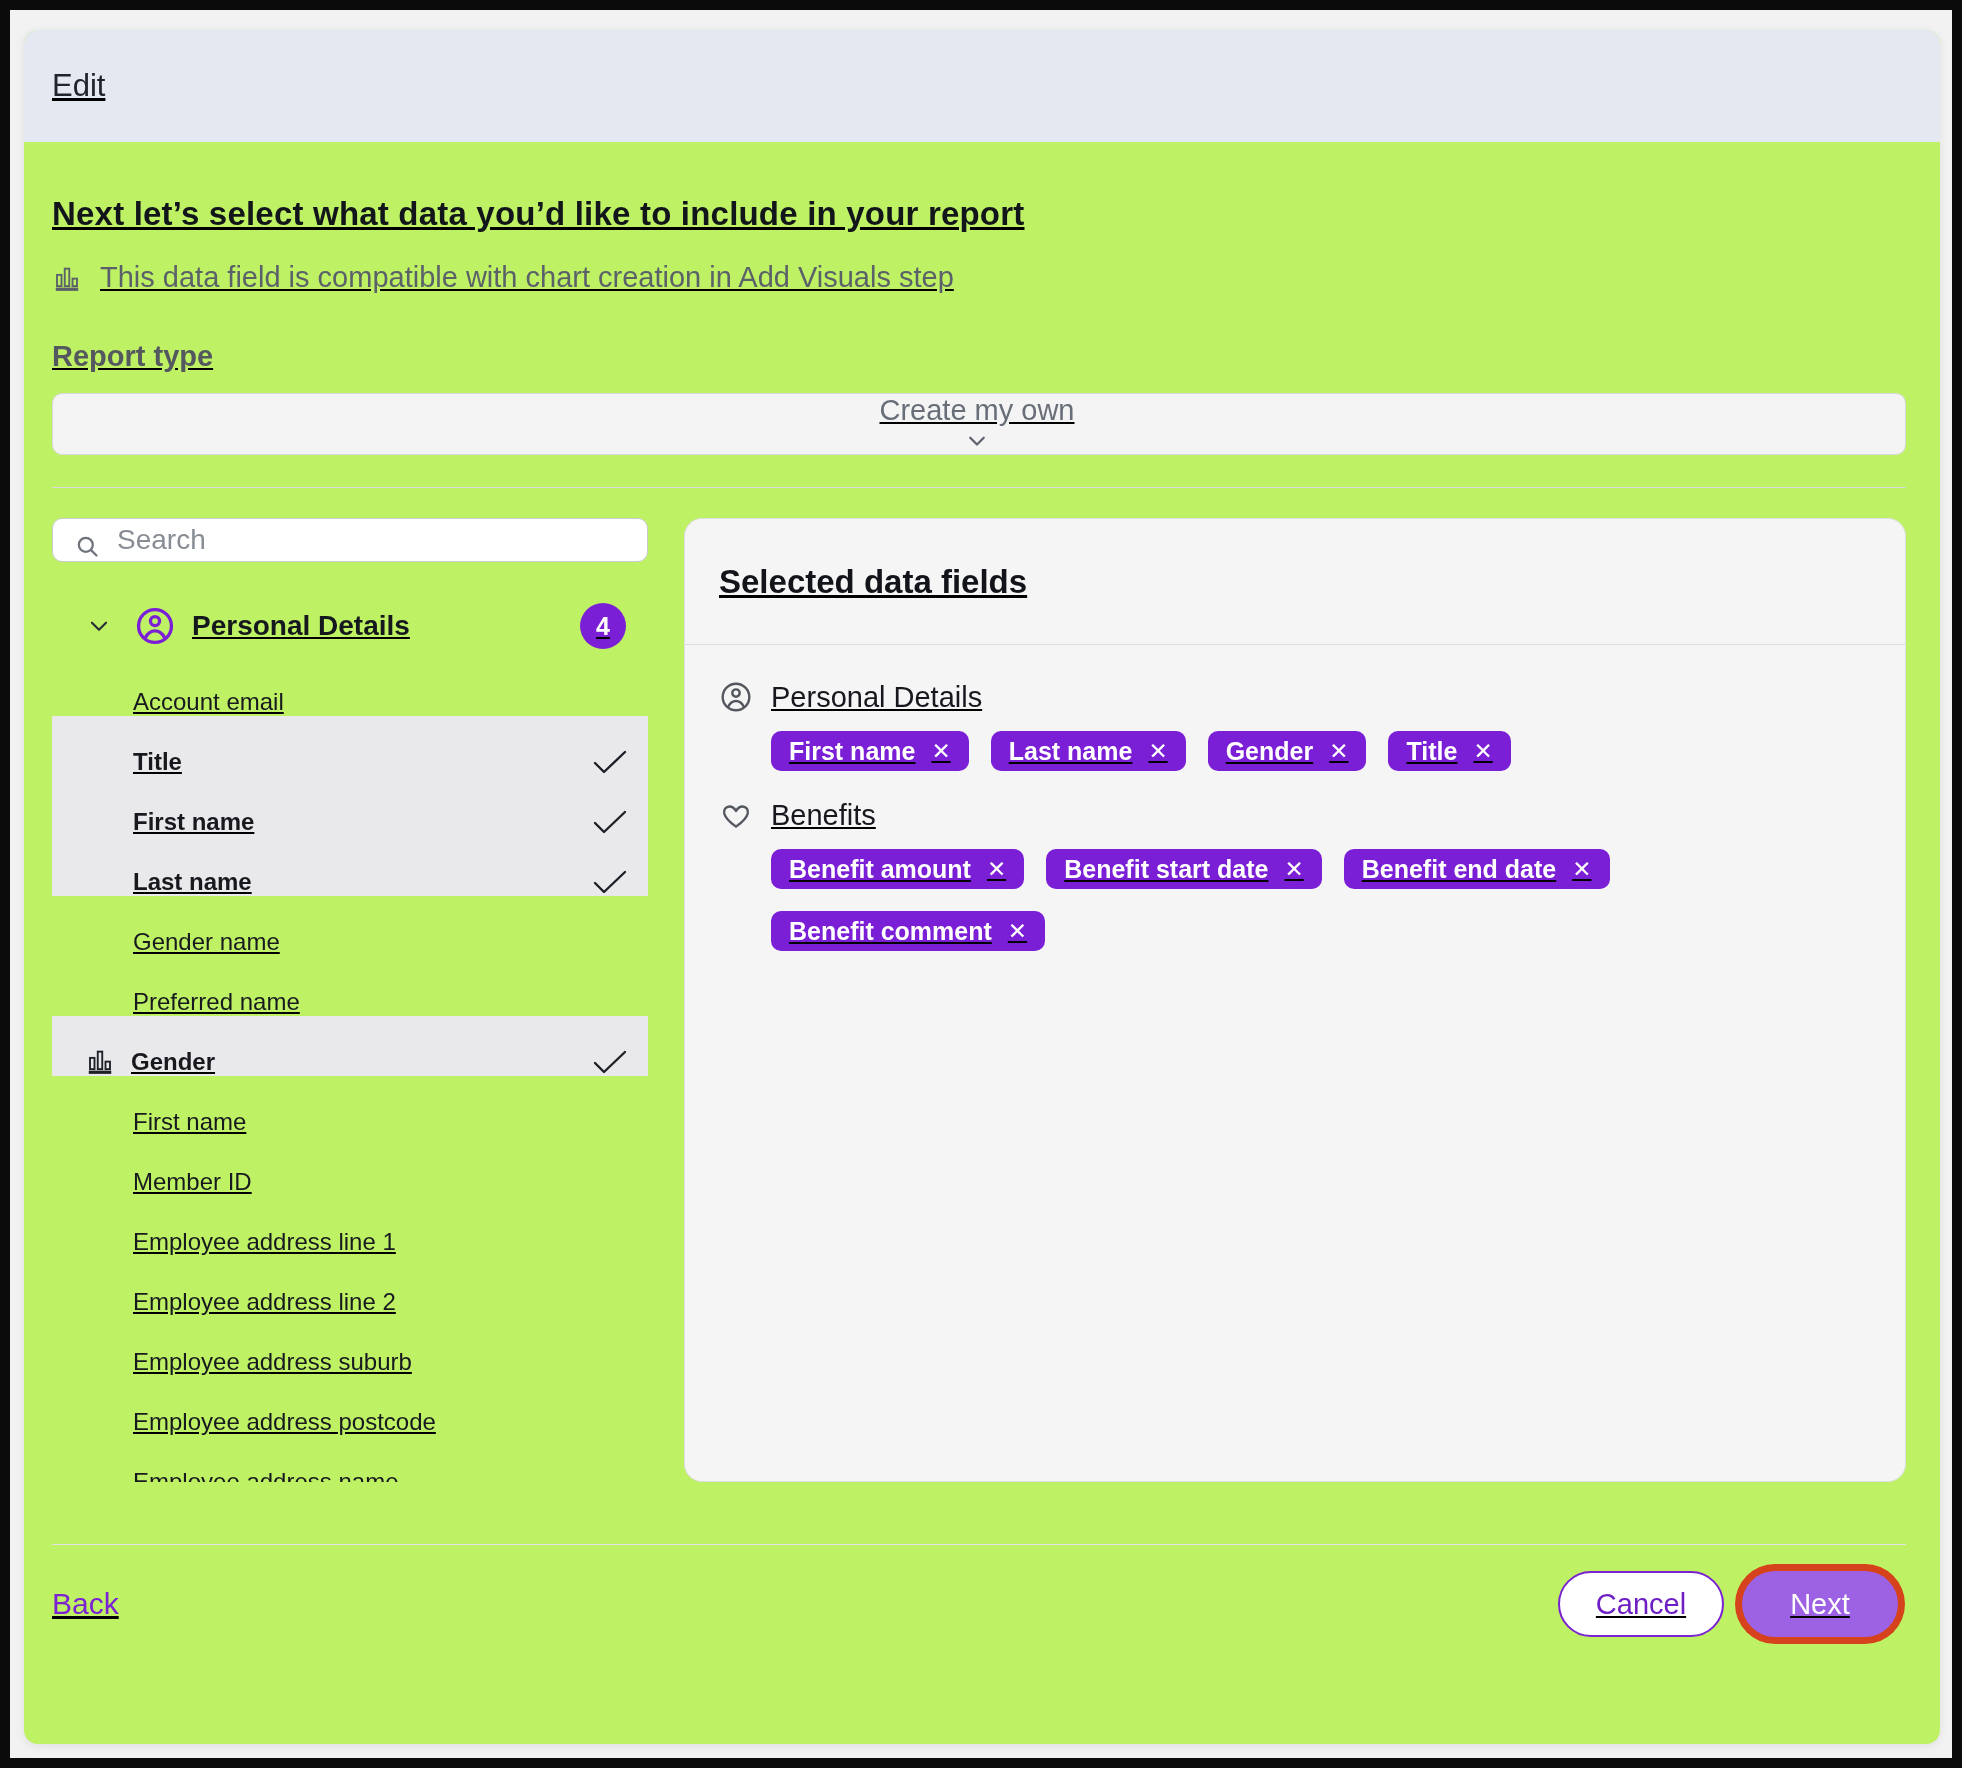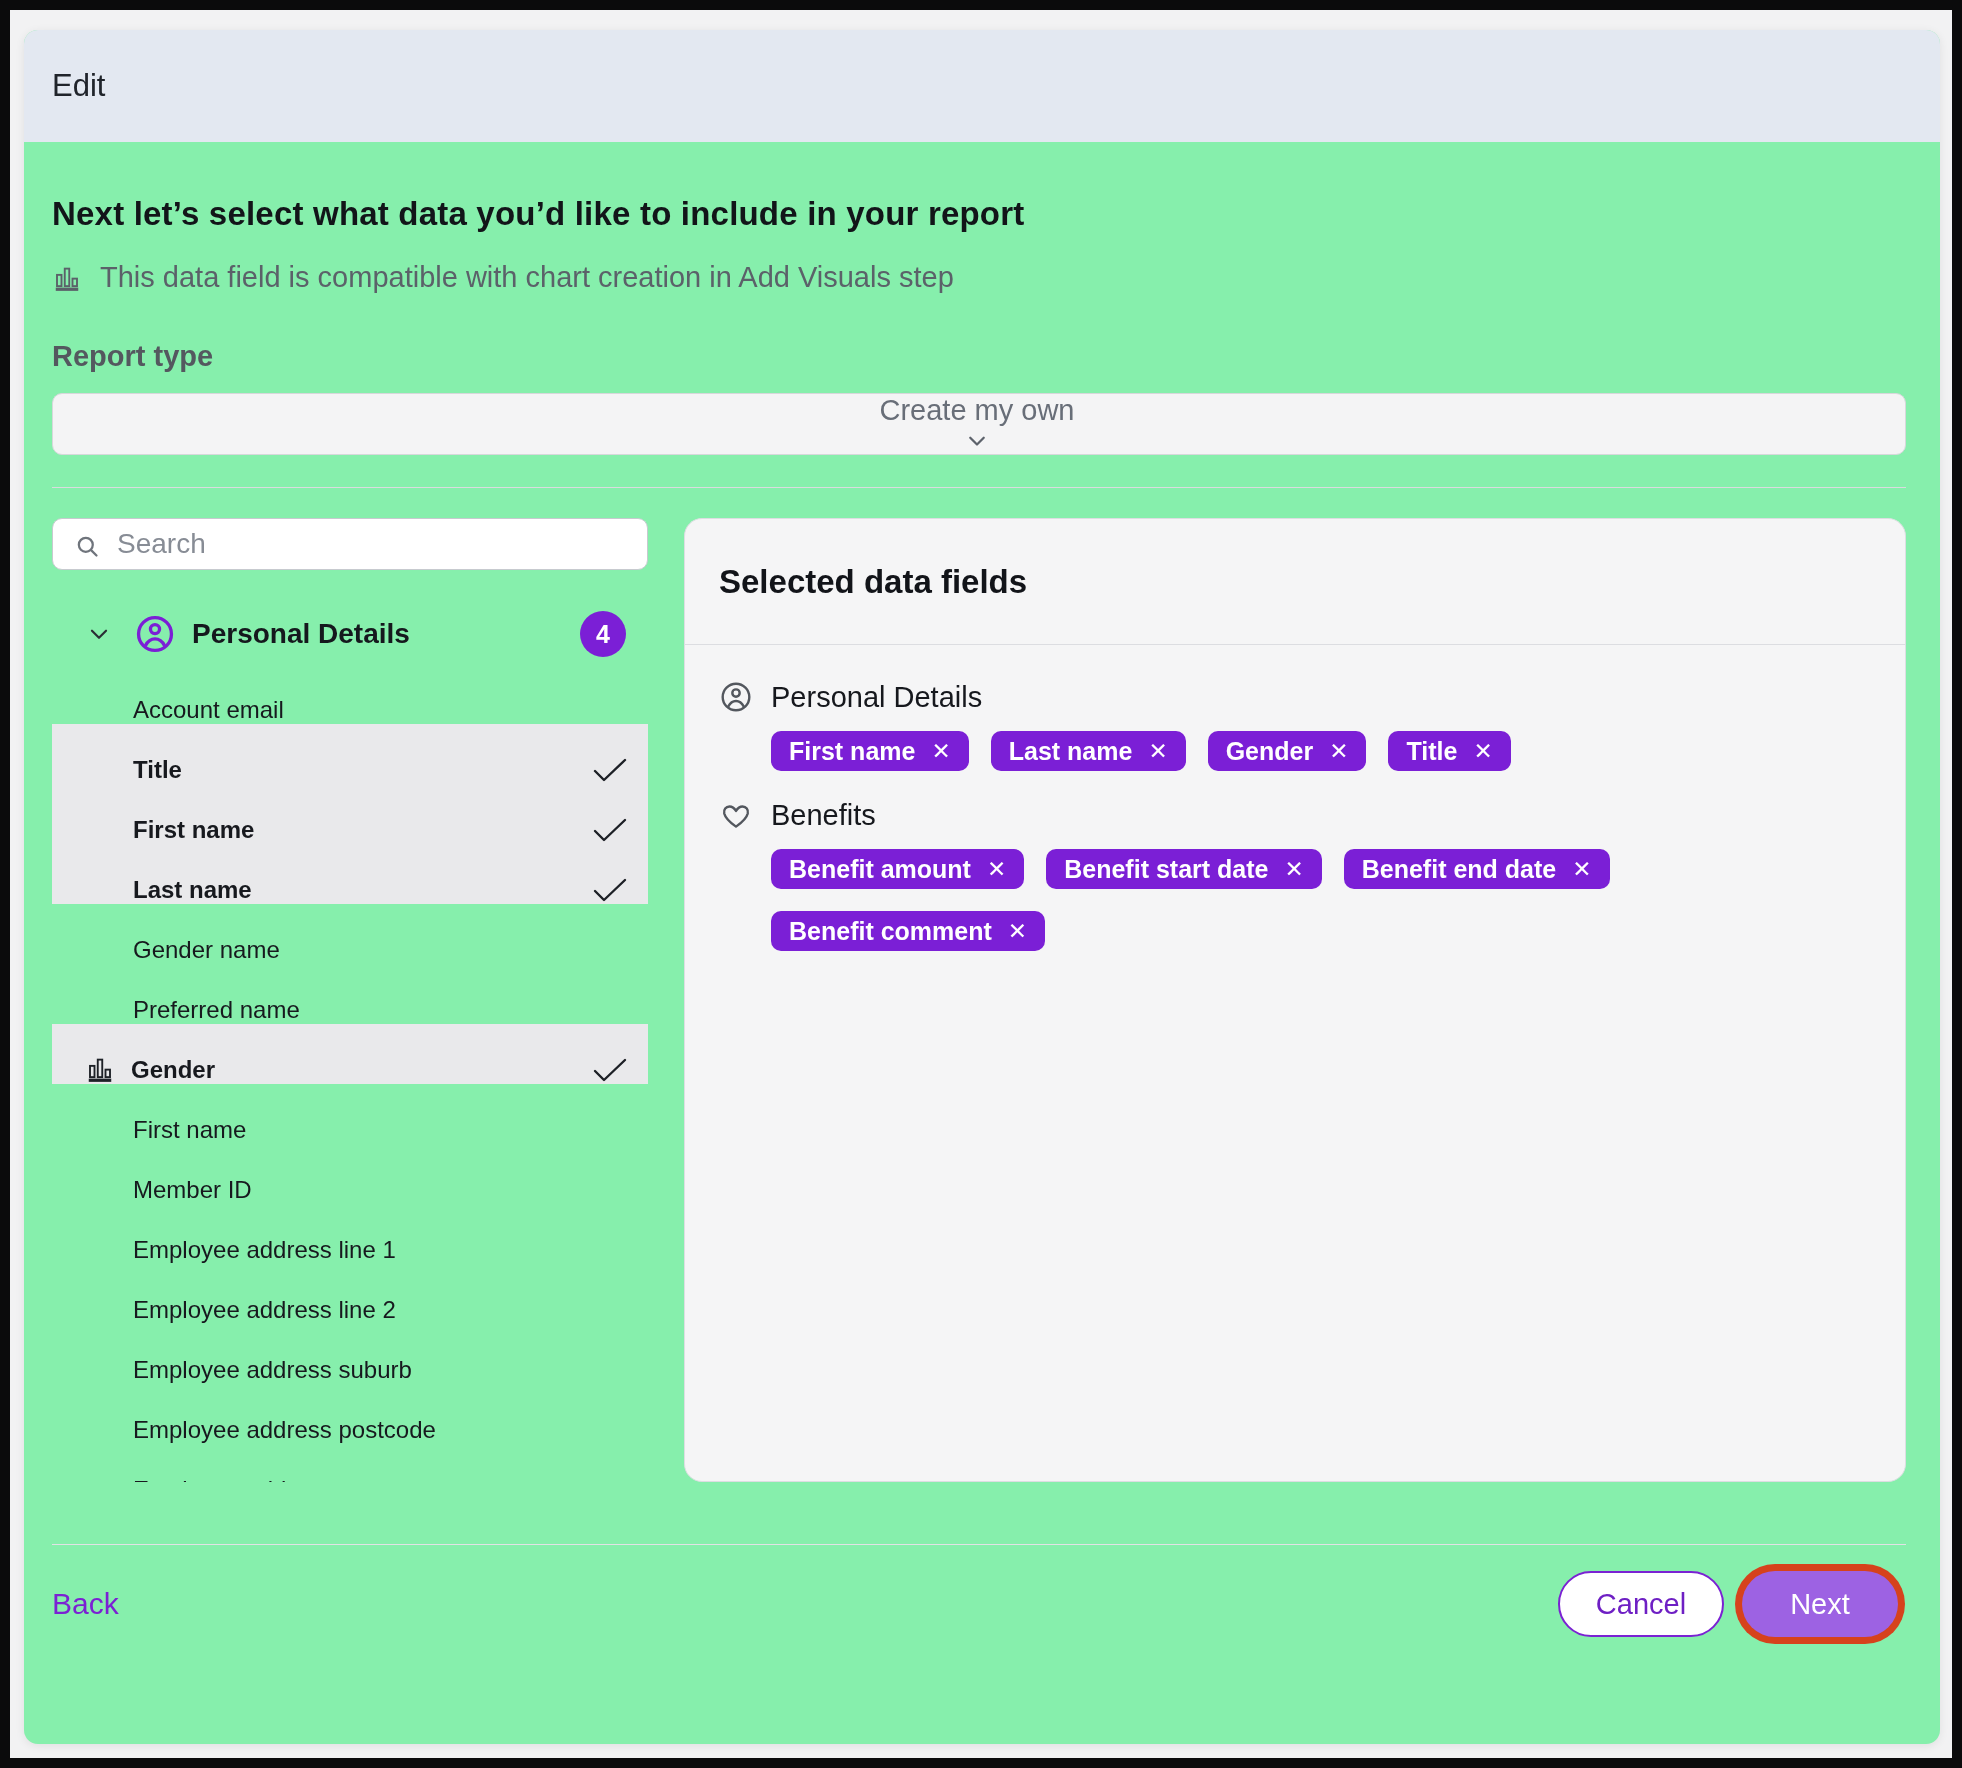--- a/index.html
+++ b/index.html
@@ -2,22 +2,22 @@
 <html><head>
 <meta charset="utf-8">
 <style>
   * { margin:0; padding:0; box-sizing:border-box; }
   html,body { width:1962px; height:1768px; }
   body { font-family:"Liberation Sans", sans-serif; background:#0b0b0c; overflow:hidden; }
 
   .canvas { position:absolute; inset:10px; background:#F2F2F3; }
 
   .modal { position:absolute; left:14px; right:12px; top:20px; bottom:14px;
-           background:#86efac; border-radius:14px; overflow:hidden;
-           box-shadow:0 2px 10px rgba(0,0,0,0.08); }
+           background:#bef264; border-radius:14px; overflow:hidden;
+           box-shadow:0 2px 10px rgba(0,0,0,0.08);text-decoration:underline; }
 
   .modal-header { height:112px; background:#E3E8F1; display:flex; align-items:center;
                   padding-left:28px; }
   .modal-header .title { font-size:31px; color:#20242B; }
 
   .modal-body { padding:53px 34px 0 28px; }
 
   h1.heading { font-size:33px; font-weight:700; color:#121519; letter-spacing:0.2px; margin-bottom:28px; }
   p.subheading { font-size:29px; color:#5B6169; margin-bottom:32px; }
 
@@ -31,21 +31,21 @@
             display:flex; align-items:center; justify-content:space-between;
             padding:0 26px 0 22px; cursor:pointer; margin-bottom:32px;flex-direction:column; }
   .select .value { font-size:29px; color:#686E78; }
 
   .rule { border:none; border-top:1.5px solid #DADBDE; margin-bottom:30px; }
 
   .columns { display:flex; gap:36px; height:964px; overflow:hidden; }
 
   
   .left-col { width:596px; flex:0 0 auto; }
-  .search-box { position:relative; height:52px; margin-bottom:34px; }
+  .search-box { position:relative; height:44px; margin-bottom:34px; }
   .search-box input { width:100%; height:100%; border:1.5px solid #C7CACF; border-radius:10px;
                       padding:0 16px 0 64px; font-size:28px; color:#3a3e45; background:#fff;
                       font-family:"Liberation Sans", sans-serif; outline:none; }
   .search-box input::placeholder { color:#878C95; }
   .search-box svg { position:absolute; left:22px; top:15px; }
 
   .tree-group-header { display:flex; align-items:center; height:60px; cursor:pointer; }
   .tree-group-header .chev { margin-left:34px; flex:0 0 auto; }
   .tree-group-header .group-icon { margin-left:22px; flex:0 0 auto; color:#7B1FD6; }
   .tree-group-header .group-label { margin-left:16px; font-size:28px; font-weight:700; color:#15181D; }

